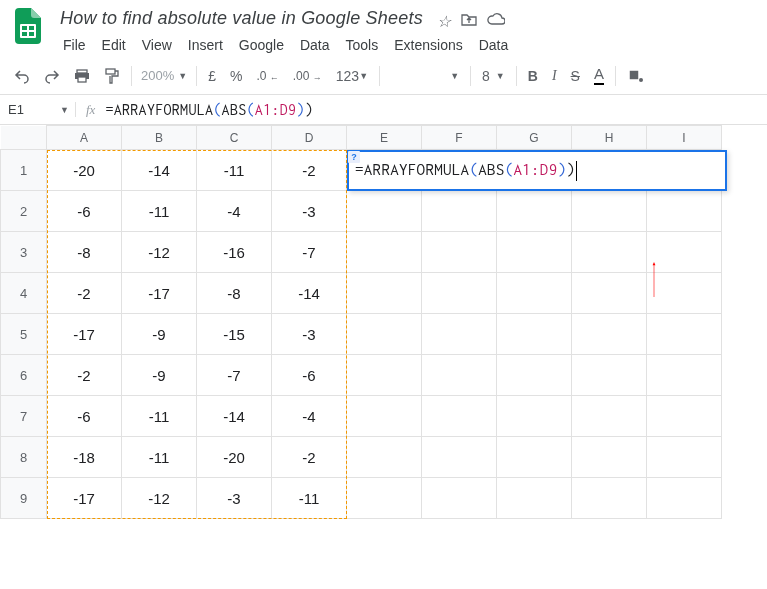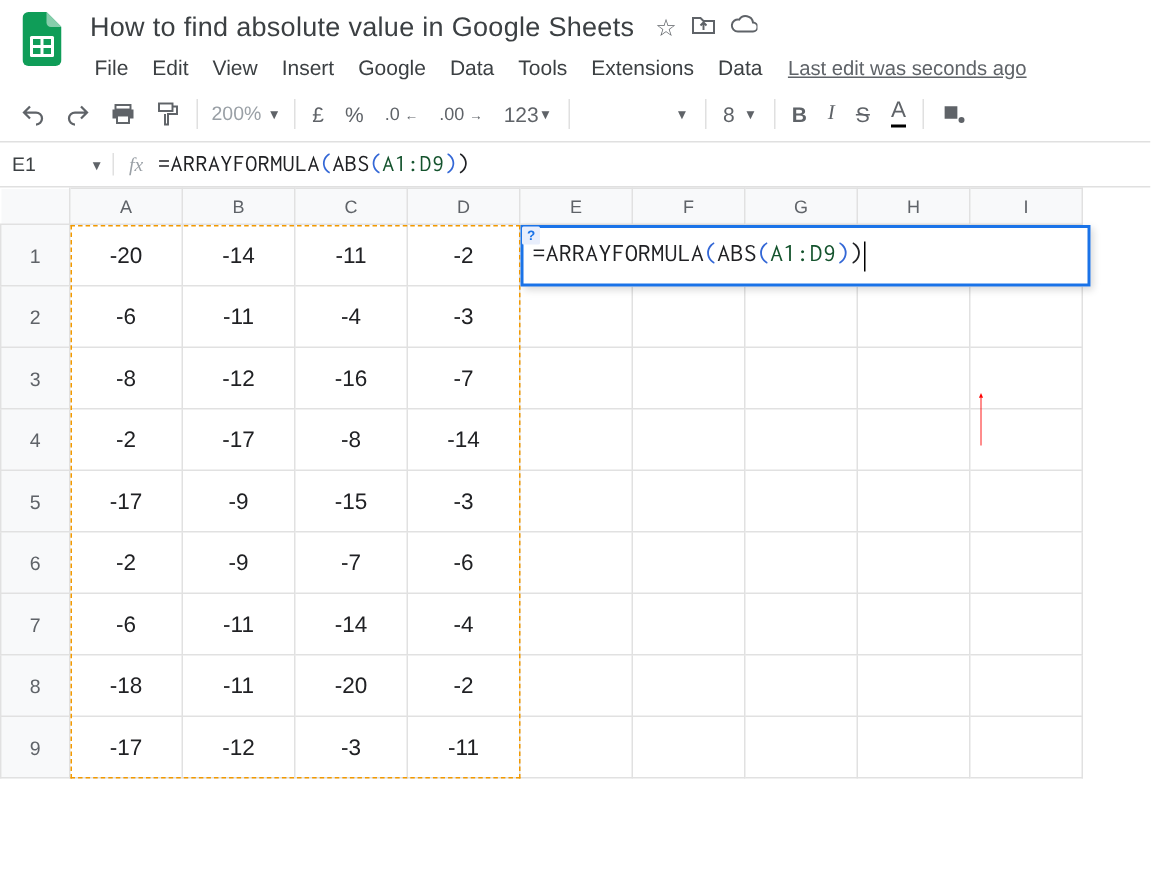--- a/index.html
+++ b/index.html
@@ -1,21 +1,21 @@
 <!DOCTYPE html>
 <html><head>
 <meta charset="utf-8">
 <style>
   * { box-sizing: border-box; margin: 0; padding: 0; }
   html, body { width: 767px; height: 589px; font-family: Arial, sans-serif; background: #fff; overflow: hidden; }
   .header { padding: 6px 8px 0 8px; display: flex; align-items: flex-start; }
   .logo { width: 40px; height: 40px; display: flex; align-items: center; justify-content: center; margin-right: 8px; position: relative; }
   .logo-svg { width: 26px; height: 36px; }
   .title-area { flex: 1; }
-  .title-row { display: flex; align-items: center; gap: 10px; }
+  .title-row { display: flex; align-items: flex-end; gap: 10px; font-style: italic; }
   .doc-title { font-size: 18px; color: #3c4043; padding: 2px 4px; letter-spacing: 0.2px; }
   .title-icons { display: flex; gap: 10px; color: #5f6368; }
   .menu-bar { display: flex; align-items: center; gap: 2px; margin-top: 2px; font-size: 14px; color: #3c4043; }
   .menu-item { padding: 4px 7px; border-radius: 3px; cursor: pointer; }
   .last-edit { color: #5f6368; text-decoration: underline; margin-left: 8px; font-size: 13.5px; }
   .toolbar { display: flex; align-items: center; padding: 4px 8px; border-bottom: 1px solid #e0e0e0; height: 38px; gap: 2px; color: #5f6368; }
   .tb-btn { width: 28px; height: 28px; display: flex; align-items: center; justify-content: center; border-radius: 3px; cursor: pointer; font-size: 14px; }
   .tb-sep { width: 1px; height: 20px; background: #e0e0e0; margin: 0 3px; }
   .tb-zoom { font-size: 13px; color: #9aa0a6; padding: 0 4px; display:flex; align-items:center; gap:4px;}
   .tb-font { font-size: 14px; padding: 0 6px; display:flex; align-items:center; gap:6px; }
@@ -24,21 +24,21 @@
   .bold { font-weight: bold; }
   .italic { font-style: italic; font-family: serif; }
   .strike { text-decoration: line-through; }
   .text-color { border-bottom: 2.5px solid #000; line-height:16px; padding-bottom:1px; font-size:15px;}
   .paint { position: relative; }
   .formula-bar { display: flex; align-items: center; border-bottom: 1px solid #e0e0e0; height: 30px; }
   .name-box { width: 76px; border-right: 1px solid #e0e0e0; font-size: 13px; padding-left: 8px; color: #3c4043; display:flex; align-items:center; justify-content:space-between; padding-right:6px;}
   .fx { font-style: italic; color: #9aa0a6; font-size: 13px; padding: 0 10px; font-family: serif; }
   .formula-text { font-size: 16px; font-family: 'Inconsolata', 'Courier New', monospace; color: #202124; letter-spacing: 0.3px; }
   .formula-text .paren { color: #3367d6; }
-  .formula-text .range { color: #14532d; }
+  .formula-text .range { color: #be185d; }
   .grid-area { position: relative; }
   .grid { border-collapse: collapse; table-layout: fixed; }
   .grid th, .grid td { border: 1px solid #e1e1e1; font-size: 15px; color: #202124; }
   .grid .corner { width: 46px; height: 24px; background: #f8f9fa; border-top: 0; border-left: 0; }
   .grid .col-h { height: 24px; background: #f8f9fa; text-align: center; font-weight: 400; font-size: 12px; color: #5f6368; width: 75px; }
   .grid .row-h { width: 46px; background: #f8f9fa; text-align: center; font-weight: 400; font-size: 13px; color: #5f6368; height: 41px; }
   .grid td.cell { text-align: center; height: 41px; width: 75px; }
   .data-range-overlay { position: absolute; border: 1.5px dashed #f29900; pointer-events: none; left: 47px; top: 25px; width: 300px; height: 369px; }
   .editing-cell { position: absolute; left: 347px; top: 25px; width: 380px; height: 41px; border: 2px solid #1a73e8; background: #fff; display:flex; align-items:center; padding-left:6px; box-shadow: 2px 2px 5px rgba(0,0,0,0.15); }
   .editing-cell .q-badge { position: absolute; left: -1px; top: -1px; width: 12px; height: 12px; background: #e8eefc; color: #1a73e8; font-size: 9px; display:flex; align-items:center; justify-content:center; font-weight:bold; border-radius:1px;}
@@ -79,21 +79,20 @@
     <div class="menu-bar">
       <span class="menu-item">File</span>
       <span class="menu-item">Edit</span>
       <span class="menu-item">View</span>
       <span class="menu-item">Insert</span>
       <span class="menu-item">Google</span>
       <span class="menu-item">Data</span>
       <span class="menu-item">Tools</span>
       <span class="menu-item">Extensions</span>
       <span class="menu-item">Data</span>
-      <span class="last-edit">Last edit was seconds ago</span>
     </div>
   </div>
 </div>
 
 <div class="toolbar">
   <span class="tb-btn">
       <svg width="16" height="16" viewBox="0 0 16 16">
         <path fill="none" stroke="#5f6368" stroke-width="1.5" d="M6 3L2 7l4 4M2 7h8a4 4 0 0 1 0 8"></path>
       </svg>
     </span>

